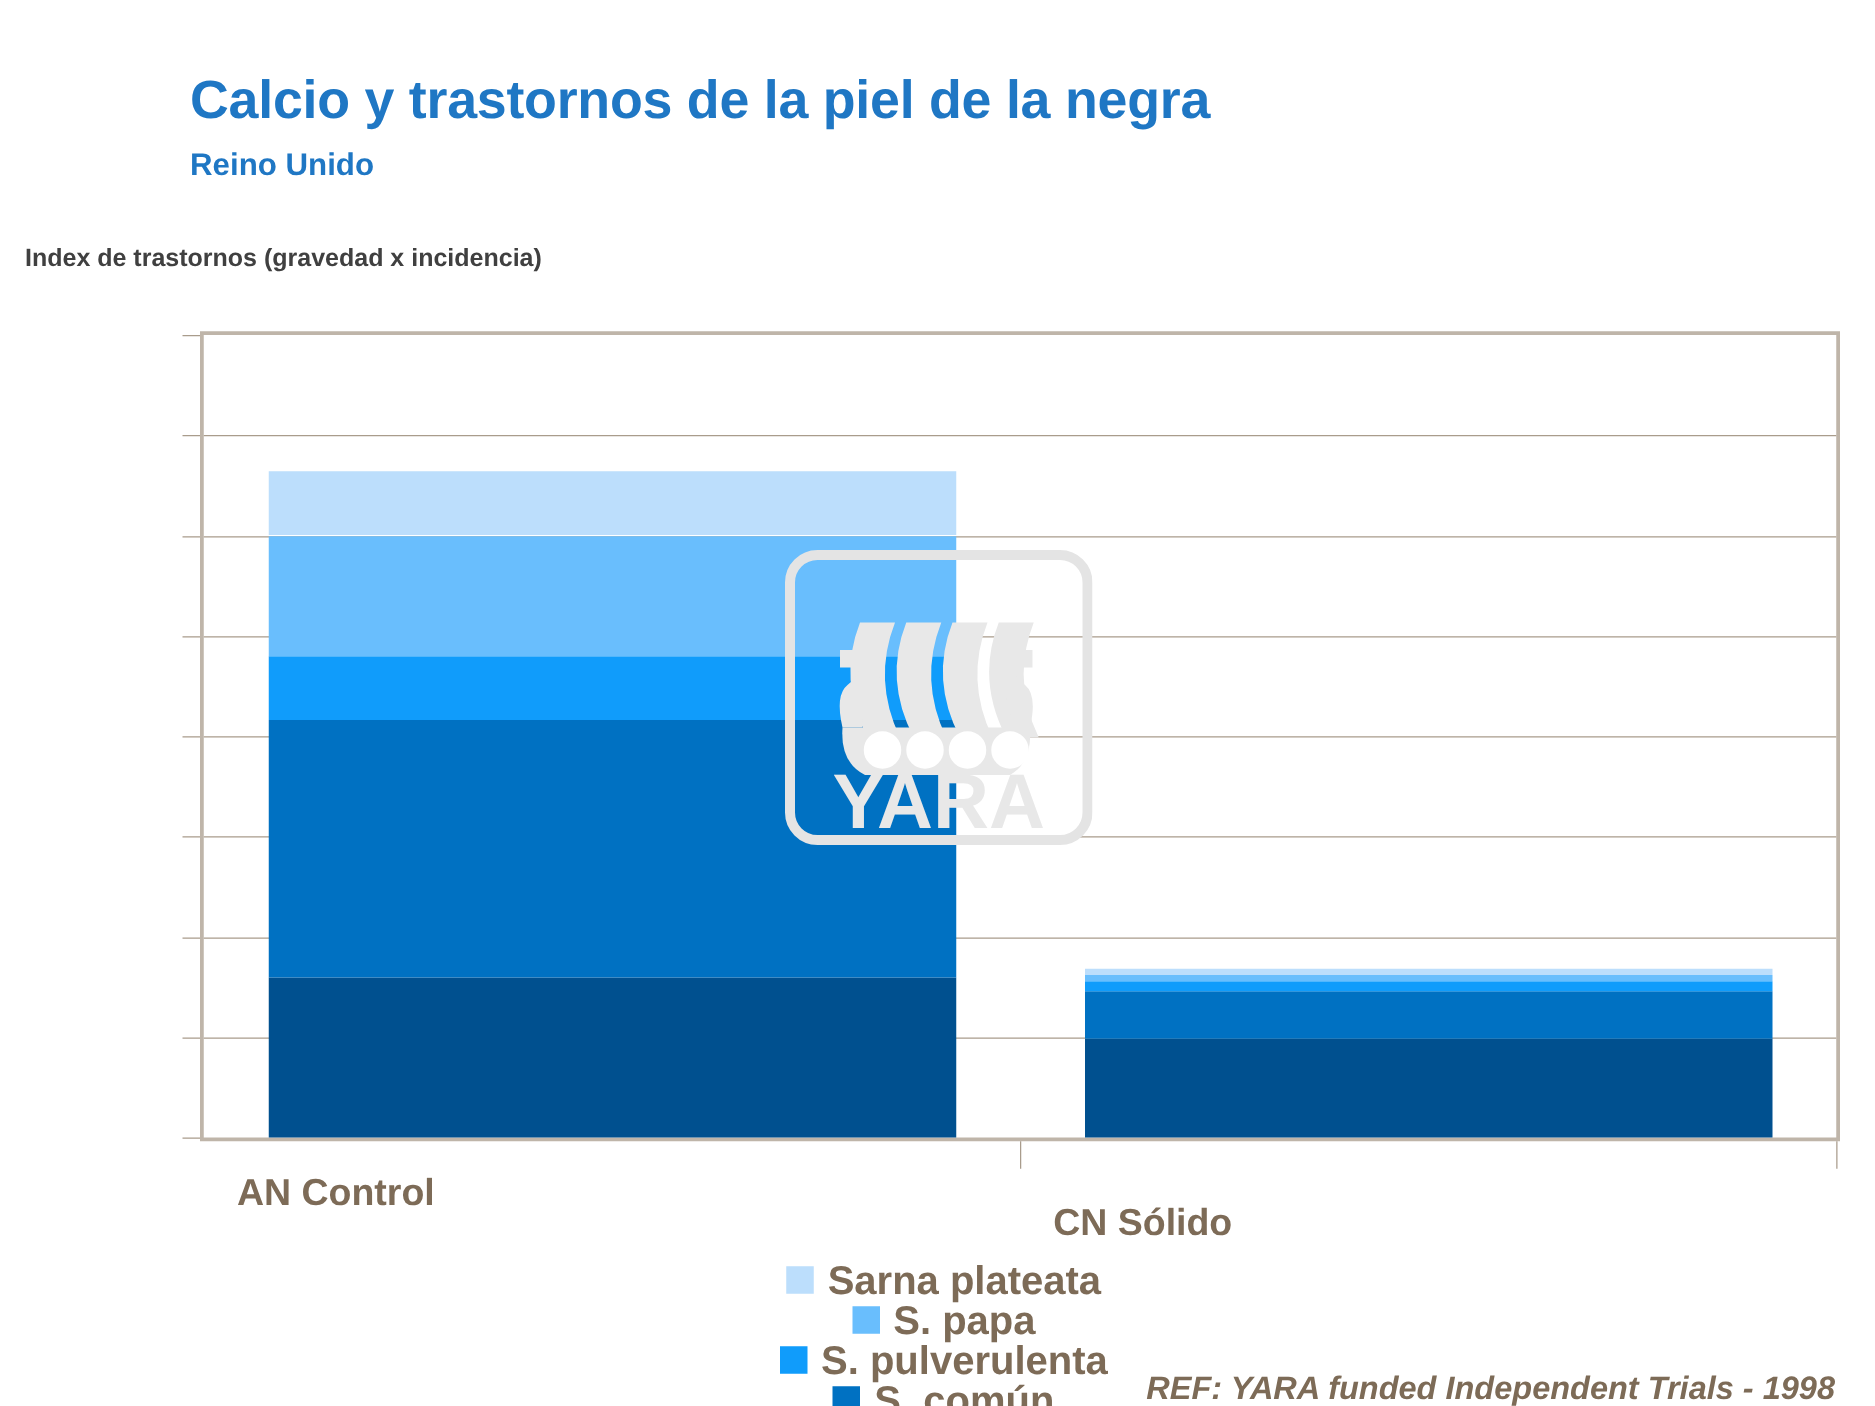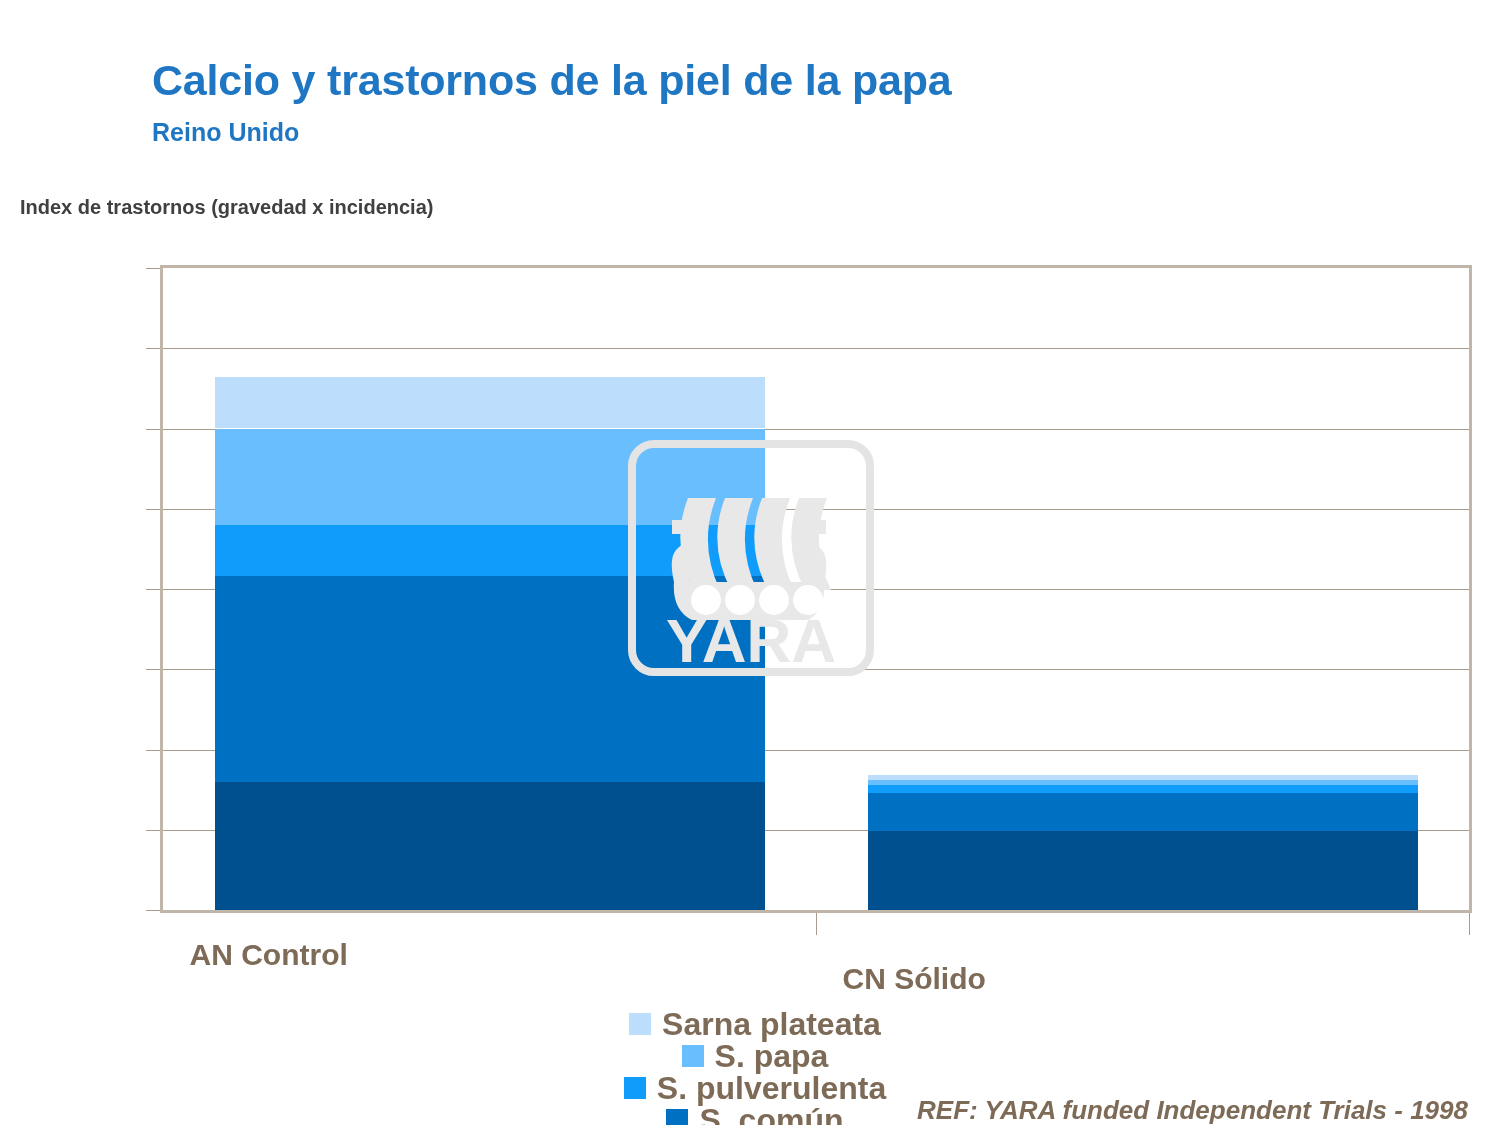--- a/index.html
+++ b/index.html
@@ -71,21 +71,21 @@
   #watermark{
     position:absolute;left:628px;top:440px;width:246px;height:236px;
     opacity:1;pointer-events:none;
   }
 </style>
 </head>
 <body>
 
 <div id="stage">
 
-  <div class="title">Calcio y trastornos de la piel de la papa</div>
+  <div class="title">Calcio y trastornos de la piel de la negra</div>
   <div class="subtitle">Reino Unido</div>
   <div class="axis-title">Index de trastornos (gravedad x incidencia)</div>
 
   <div id="yaxis-area">
       <div class="ytick" style="left: 146px; top: 910px;"></div>
       <div class="ytick" style="left: 146px; top: 829.75px;"></div>
       <div class="ytick" style="left: 146px; top: 749.5px;"></div>
       <div class="ytick" style="left: 146px; top: 669.25px;"></div>
       <div class="ytick" style="left: 146px; top: 589px;"></div>
       <div class="ytick" style="left: 146px; top: 508.75px;"></div>

